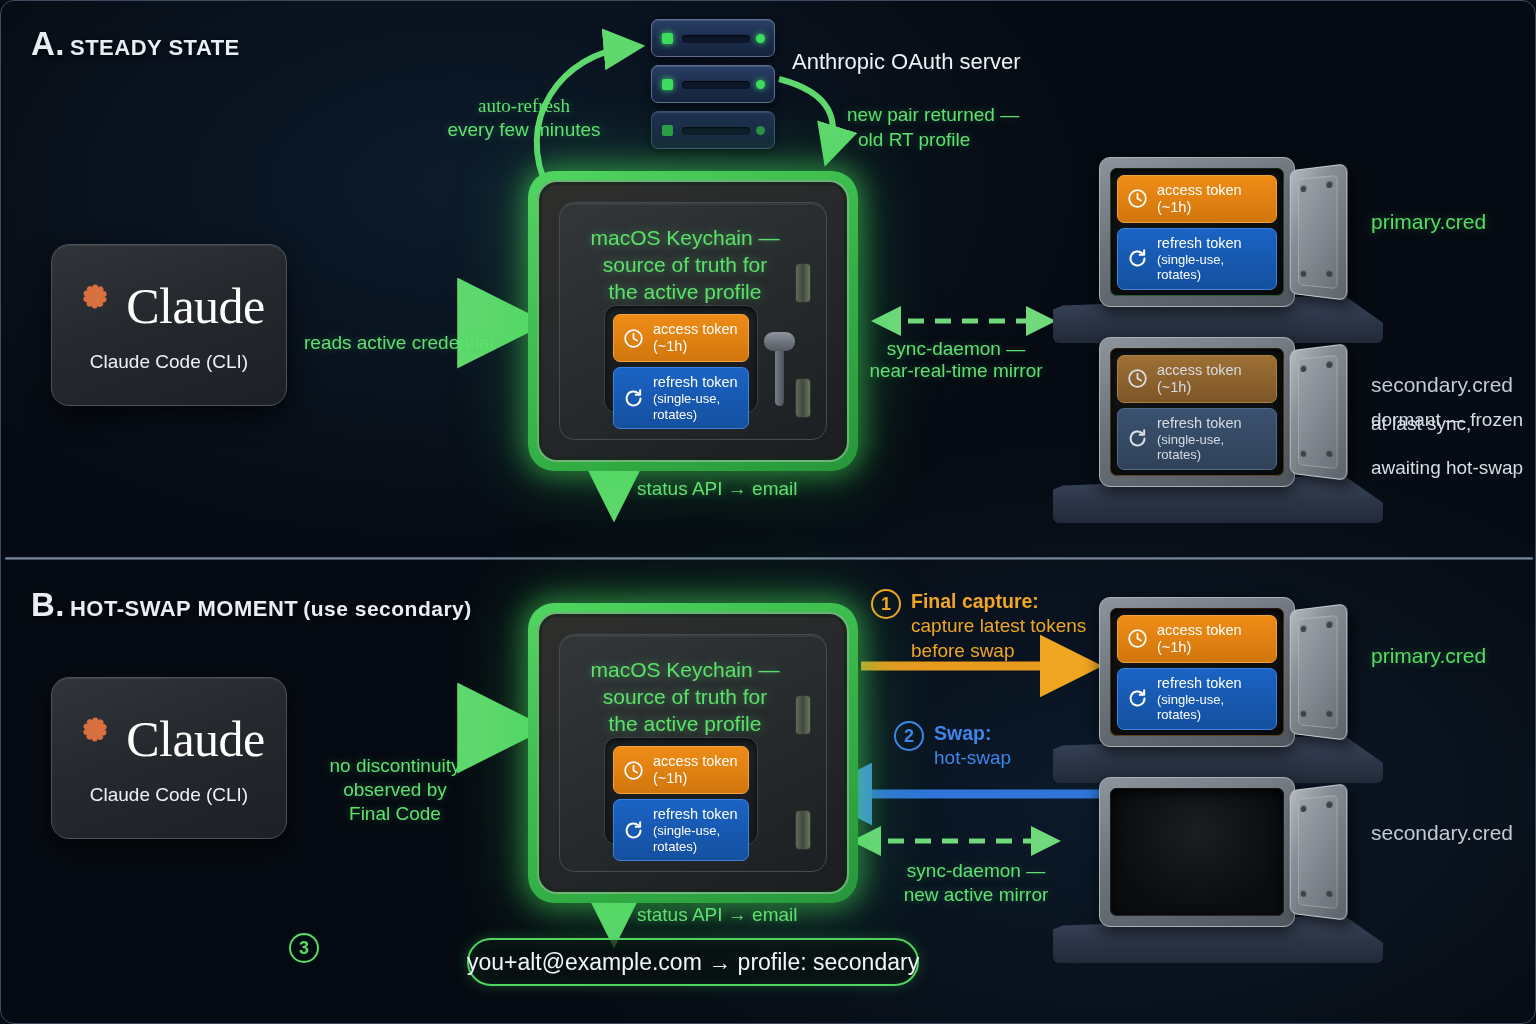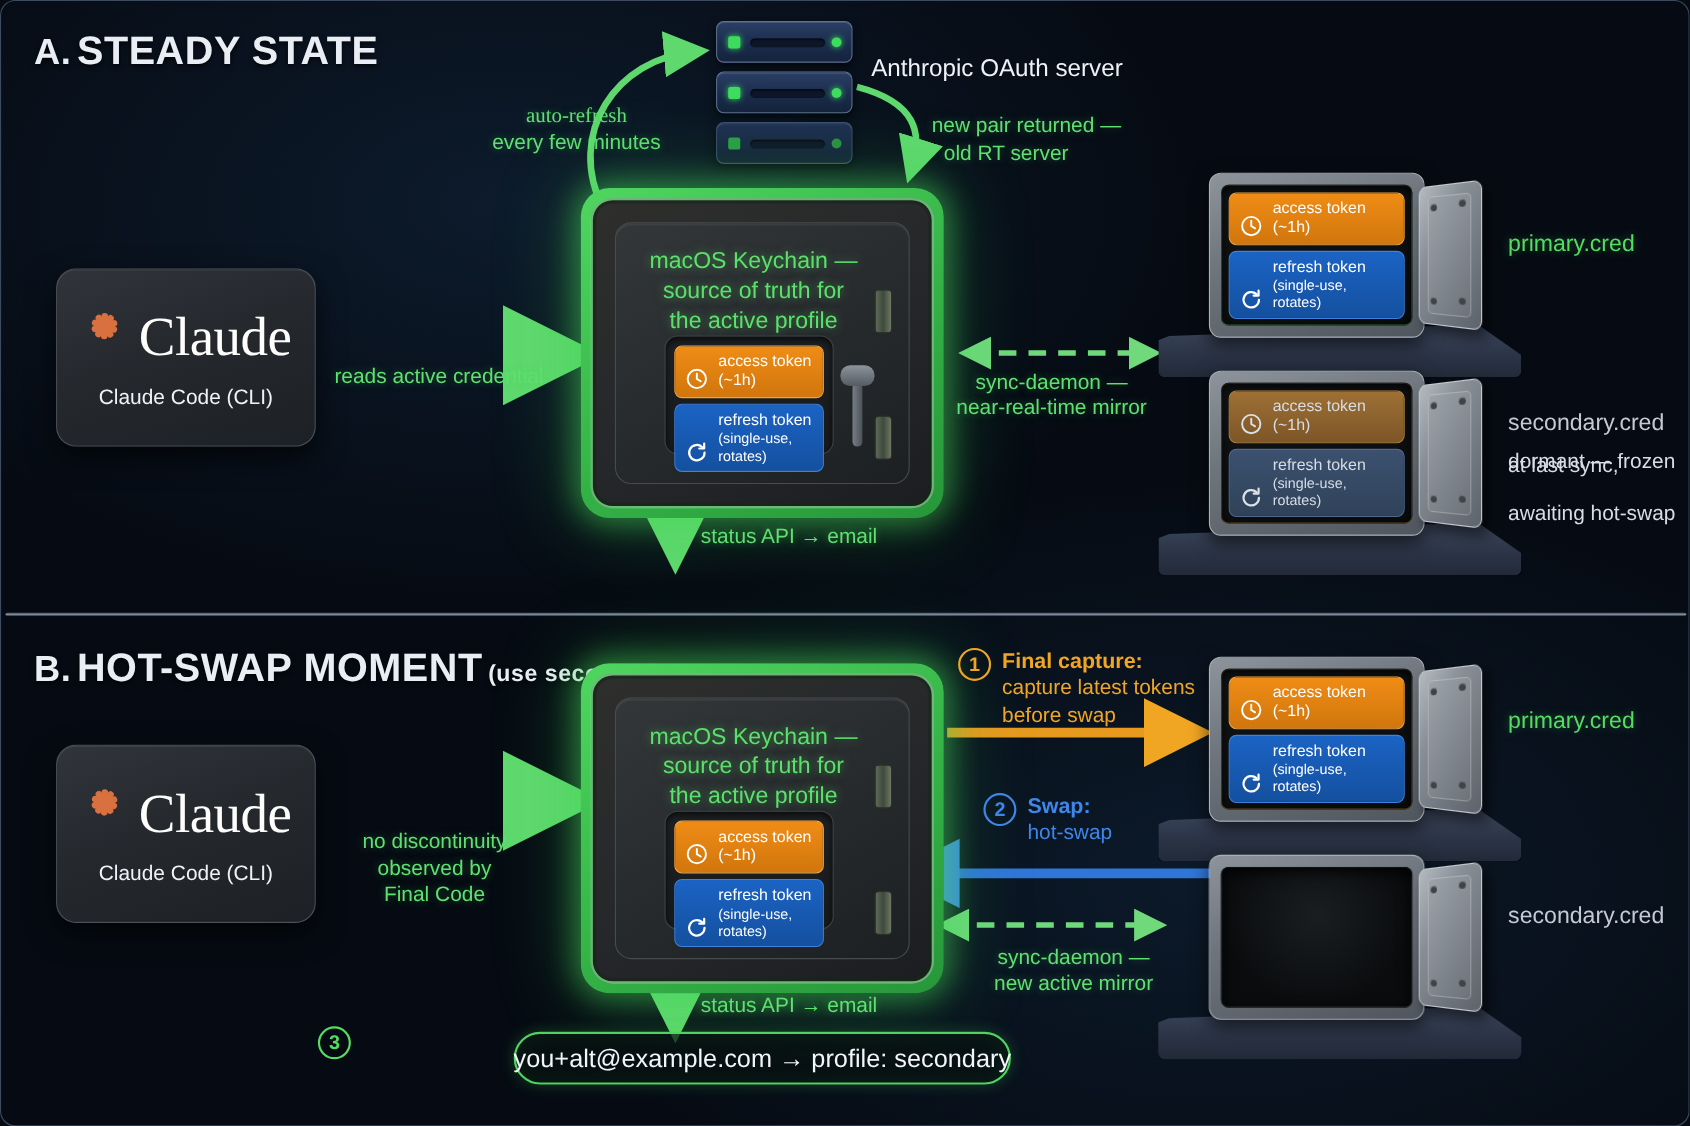--- a/index.html
+++ b/index.html
@@ -29,21 +29,21 @@
     border-radius:2px;
   }
 
   
   .heading{
     position:absolute; color:#e9eef5; font-weight:700;
     letter-spacing:.5px; text-shadow:0 2px 5px rgba(0,0,0,.8);
     white-space:nowrap;
   }
   .heading .letter{ font-size:33px; }
-  .heading .big{ font-size:36px; }
+  .heading .big{ font-size:22px; }
   .heading .sub{ font-size:21px; }
   #headA{ left:30px; top:24px; }
   #headB{ left:30px; top:585px; }
 
   
   .claude-card{
     position:absolute; width:236px; height:162px;
     background:linear-gradient(160deg,#31343a 0%,#25282d 45%,#1d2024 100%);
     border:1px solid #4d5259; border-radius:18px;
     box-shadow:0 10px 26px rgba(0,0,0,.65), inset 0 1px 0 rgba(255,255,255,.08);
@@ -123,21 +123,21 @@
   .handle{
     position:absolute; right:42px; top:145px; width:9px; height:58px;
     background:linear-gradient(90deg,#777e86,#4a5158); border-radius:5px;
   }
   .handle::before{
     content:""; position:absolute; left:-11px; top:-16px; width:31px; height:19px;
     background:linear-gradient(180deg,#8d949c,#545b63); border-radius:9px;
   }
 
   
-  .chip{ display:flex; align-items:flex-end; gap:9px; border-radius:7px; padding:6px 9px; }
+  .chip{ display:flex; align-items:center; gap:9px; border-radius:7px; padding:6px 9px; }
   .chip.access{ background:linear-gradient(180deg,#ef8c16,#d1760d); border:1px solid #f0a23e; }
   .chip.refresh{ background:linear-gradient(180deg,#1b63c4,#14509f); border:1px solid #3d82db; margin-top:5px; }
   .chip.access.muted{ background:linear-gradient(180deg,#9e7035,#7d5527); border-color:#a9803f; }
   .chip.refresh.muted{ background:linear-gradient(180deg,#3b516f,#2f4259); border-color:#4e6party; border-color:#51698c; }
   .chip-text{ color:#fff; font-size:14.5px; line-height:1.18; }
   .chip-text .sub2{ font-size:13px; display:block; }
   .chip.muted .chip-text{ color:#d7dde5; }
   .ico{ width:21px; height:21px; flex:0 0 21px; }
 
   
@@ -305,21 +305,21 @@
       <div class="rack-slot"></div>
       <div class="rack-dot"></div>
     </div>
   </div>
   <div class="server-label">Anthropic OAuth server</div>
 
   <div class="g-label c" style="left:423px; top:93px; width:200px;font-family:Liberation Serif, serif;">auto-refresh</div>
   <div class="g-label c" style="left:403px; top:117px; width:240px;">every few minutes</div>
 
   <div class="g-label" style="left:846px; top:102px;">new pair returned —</div>
-  <div class="g-label" style="left:857px; top:127px;">old RT server</div>
+  <div class="g-label" style="left:857px; top:127px;">old RT profile</div>
 
   <div class="keysafe" id="keysafeA">
     <div class="rim">
       <div class="door">
         <div class="safe-title">
           <div>macOS Keychain —</div>
           <div>source of truth for</div>
           <div>the active profile</div>
         </div>
         <div class="hinge h1"></div>

